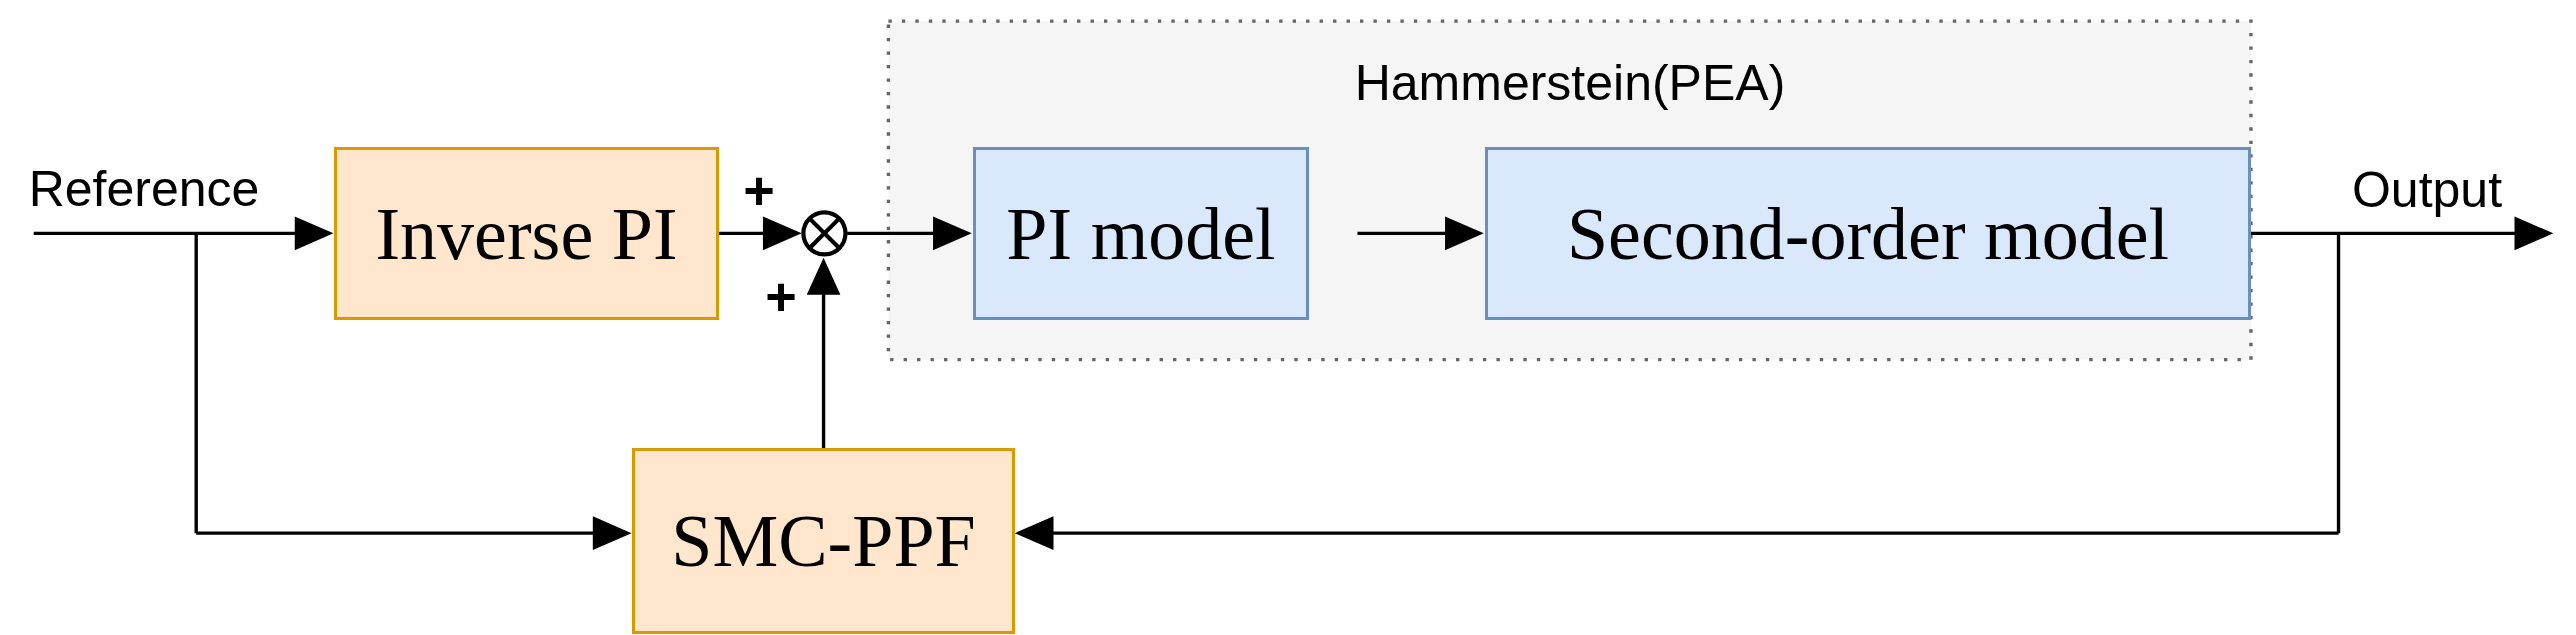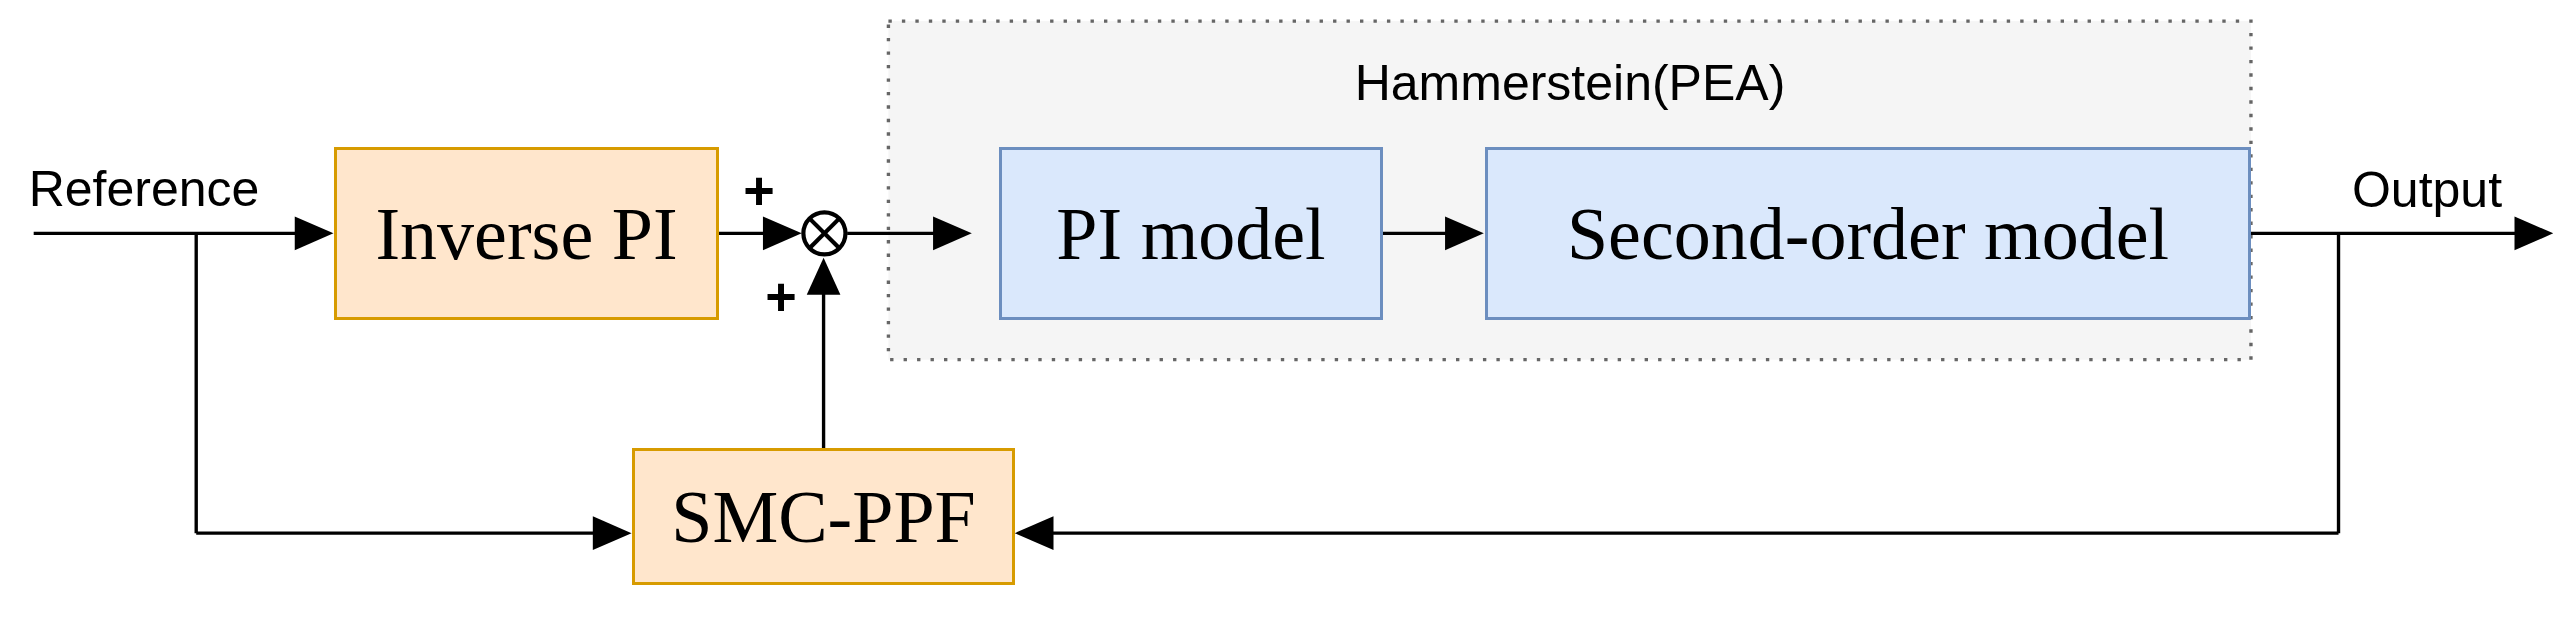--- a/index.html
+++ b/index.html
@@ -48,23 +48,23 @@
     font-family: "Liberation Serif", serif;
     font-size: 74px;
     line-height: 1;
     color: var(--text);
     border: 3.4px solid;
     z-index: 2;
   }
   .block.controller { background: var(--controller-fill); border-color: var(--controller-stroke); }
   .block.plant      { background: var(--plant-fill);      border-color: var(--plant-stroke); }
   #inverse-pi-box      { left: 334px;  top: 147px; width: 385px; height: 173px; }
-  #pi-model-box        { left: 973px; top: 147px; width: 384px; height: 173px; margin-left: 26px; }
+  #pi-model-box        { left: 973px; top: 147px; width: 336px; height: 173px; }
   #second-order-box    { left: 1485px; top: 147px; width: 766px; height: 173px; }
-  #smc-ppf-box         { left: 632px;  top: 448px; width: 383px; height: 137px; }
+  #smc-ppf-box         { left: 632px;  top: 448px; width: 383px; height: 186px; }
   .free-label {
     position: absolute;
     transform: translate(-50%, -50%);
     font-size: 50px;
     line-height: 1;
     white-space: nowrap;
     z-index: 2;
   }
   #reference-label   { left: 144px;  top: 189px; }
   #output-label      { left: 2427px; top: 190px; }

